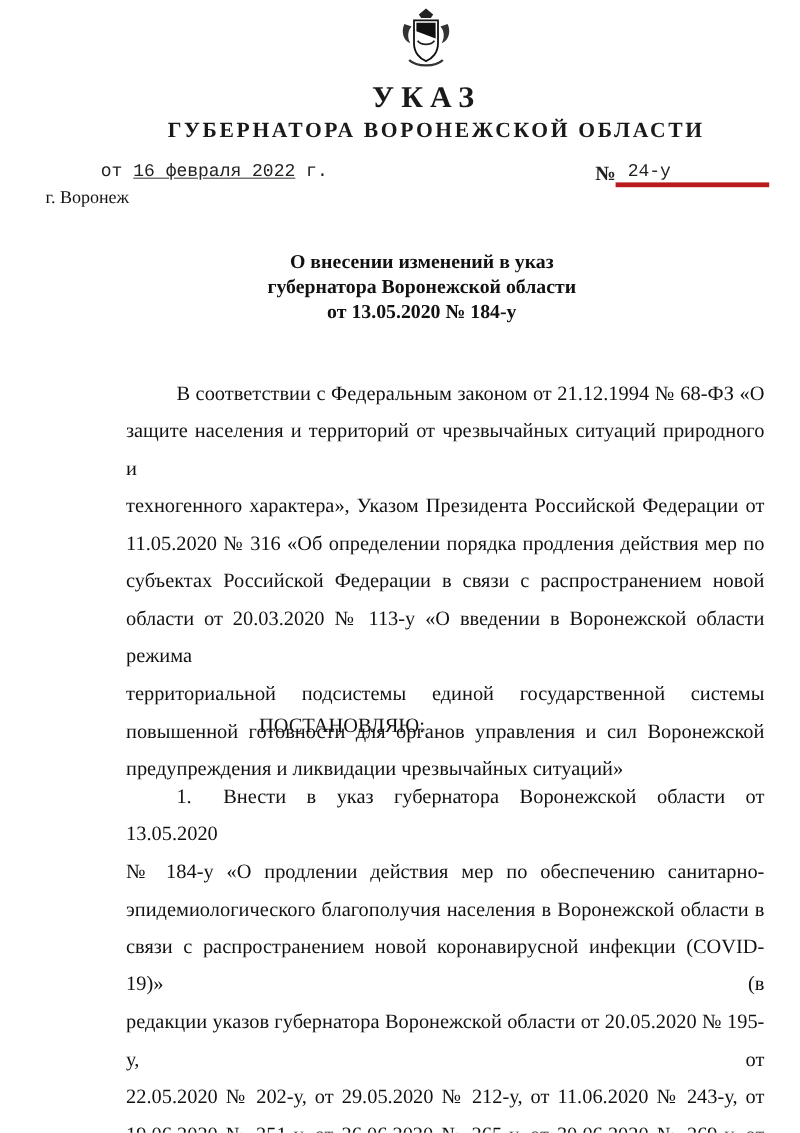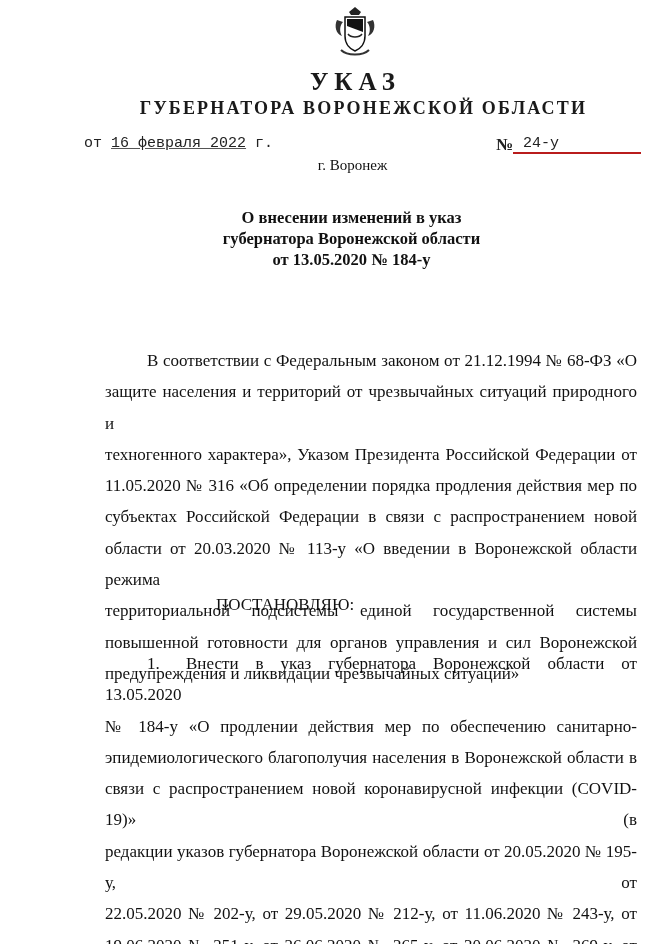--- a/index.html
+++ b/index.html
@@ -13,33 +13,33 @@
       font-weight: bold; color: #1a1a1a;
     }
     .title.main { top: 68px; font-size: 25px; letter-spacing: 6px; left: 22px; }
     .title.sub { top: 98px; font-size: 18px; letter-spacing: 2.2px; left: 30px; }
     .mono { font-family: "Liberation Mono", monospace; font-size: 15px; color: #222; }
     .date-line { position: absolute; left: 84px; top: 135px; }
     .date-line .u { text-decoration: underline; text-decoration-color: #555; }
     .num-line { position: absolute; left: 496px; top: 135px; }
     .num-sign { font-family: "Liberation Serif", serif; font-size: 17px; font-weight: bold; }
     .num-val {
-      display: inline-block; width: 118px; border-bottom: 2px solid #b91c1c;
+      display: inline-block; width: 118px; border-bottom: 4px solid #b91c1c;
       padding-left: 10px; position: relative; top: -3px;
     }
-    .city { position: absolute; left: 0; width: 667px; text-align: center; top: 157px; font-size: 15px; padding-left: 38px; box-sizing: border-box; }
+    .city { position: absolute; left: 0; width: 667px; top: 157px; font-size: 15px; padding-left: 38px; box-sizing: border-box; }
     .heading {
       position: absolute; top: 207px; left: 0; width: 643px; text-align: center;
       font-weight: bold; font-size: 16.5px; line-height: 21px; padding-left: 60px; box-sizing: border-box;
     }
     .body-text {
       position: absolute; left: 105px; width: 532px;
       font-size: 17px; line-height: 31.3px; text-align: justify;
     }
-    .p1 { top: 312px; text-indent: 42px; margin-top: 33px; }
+    .p1 { top: 312px; text-indent: 42px; }
     .decree { position: absolute; top: 595px; left: 0; width: 530px; text-align: center; font-size: 17px; padding-left: 40px; box-sizing: border-box; }
     .p2 { top: 648px; }
     .p2 .num { display: inline-block; margin-left: 42px; width: 39px; }
     .line { display: block; text-align-last: justify; }
     .line.last { text-align-last: left; }
   </style>
 </head>
 <body>
 
 <svg class="emblem" viewBox="0 0 44 52">

